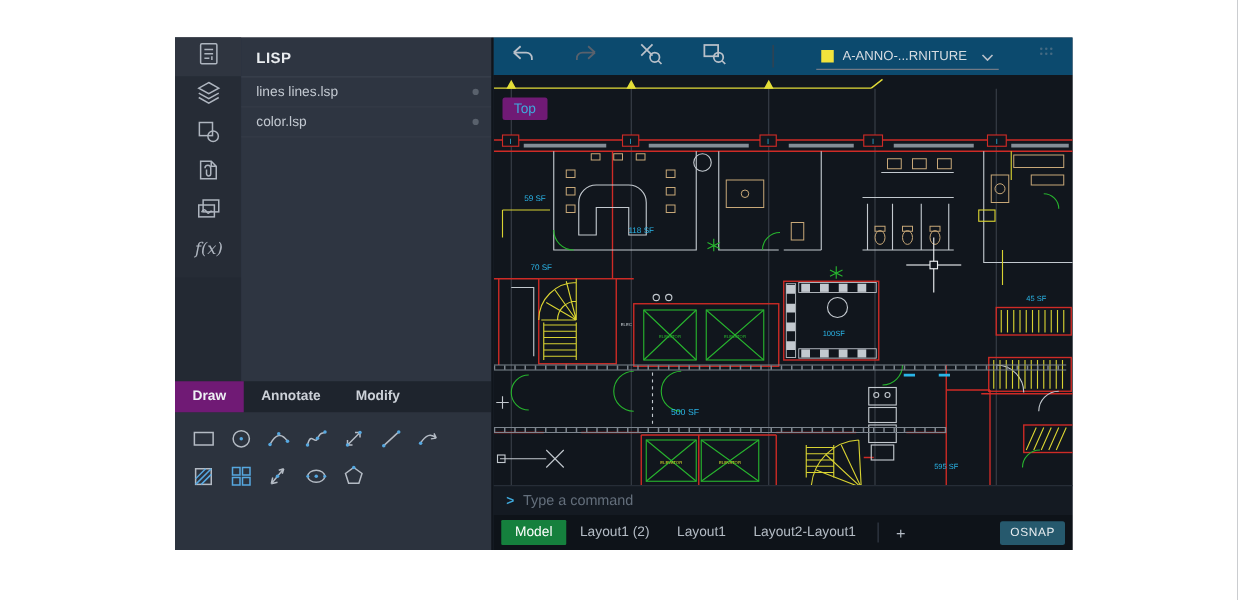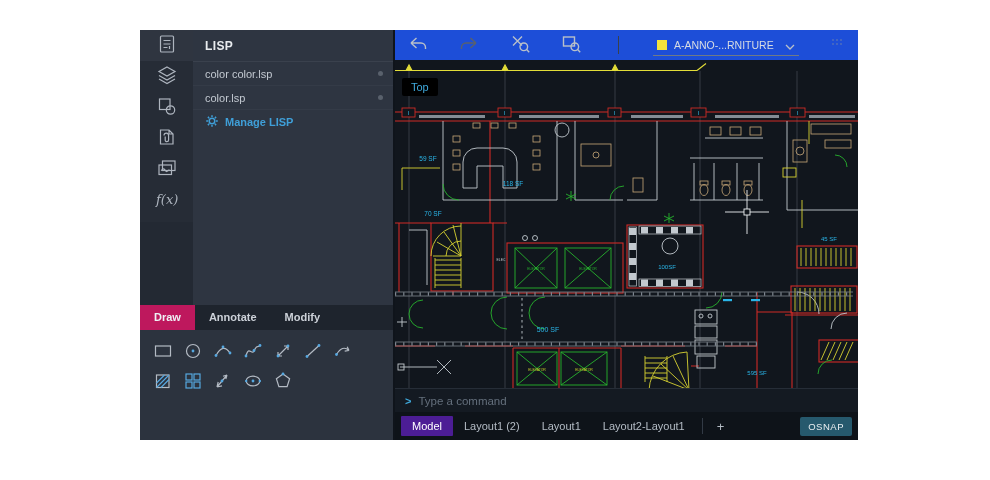--- a/index.html
+++ b/index.html
@@ -23,55 +23,55 @@
   .lisp-item { height: 24px; display: flex; align-items: center; padding: 0 10px 0 12px;
     color: #c3c9d1; font-size: 11px; border-bottom: 1px solid #343b47; cursor: pointer; }
   .lisp-item .dot { margin-left: auto; width: 5px; height: 5px; border-radius: 50%; background: #59616c; }
   .manage-row { height: 24px; display: flex; align-items: center; gap: 6px; padding-left: 12px;
     color: #3f9fd8; font-size: 11px; font-weight: bold; cursor: pointer; }
   .manage-row svg { stroke: #3f9fd8; fill: none; stroke-width: 1.5; }
 
   .ribbon-tabs { height: 25px; background: #1e242d; display: flex; }
   .ribbon-tab { padding: 0 14px; line-height: 25px; font-size: 11px; font-weight: bold;
     color: #ccd1d8; cursor: pointer; }
-  .ribbon-tab.active { background: #be185d; color: #eef1f4; }
+  .ribbon-tab.active { background: #701a75; color: #eef1f4; }
   .tools { flex: 1; background: #2c333e; padding: 8px 0 0 8px; }
   .tool-row { display: flex; }
   .tool-btn { width: 30px; height: 30px; display: flex; align-items: center; justify-content: center; cursor: pointer; }
   .ti { stroke: #b4bbc4; fill: none; stroke-width: 1.2; }
   .ti .bd { fill: #56a8e0; stroke: none; }
   .ti .blue { stroke: #56a8e0; }
 
   
   .right-col { width: 465px; display: flex; flex-direction: column; border-left: 2px solid #0f141b; }
-  .canvas-toolbar { height: 30px; background: #1d4ed8; display: flex; align-items: center; padding: 0 8px 0 10px; gap: 26px; }
+  .canvas-toolbar { height: 30px; background: #0c4a6e; display: flex; align-items: center; padding: 0 8px 0 10px; gap: 26px; }
   .tb-btn { width: 26px; height: 24px; display: flex; align-items: center; justify-content: center; cursor: pointer; }
   .tb-btn svg { stroke: #b9c0c9; fill: none; stroke-width: 1.4; }
   .tb-btn.disabled svg { stroke: #59616c; }
   .tb-divider { width: 1px; height: 18px; background: #39414c; margin: 0 8px; }
   .layer-dd { display: flex; align-items: center; gap: 7px; width: 150px; height: 22px;
     border-bottom: 1px solid #707a86; padding: 0 4px; cursor: pointer; }
   .layer-swatch { width: 10px; height: 10px; background: #f2e33c; }
   .layer-name { color: #d7dce2; font-size: 10.5px; flex: 1; white-space: nowrap; overflow: hidden; }
   .layer-dd svg { stroke: #b9c0c9; fill: none; stroke-width: 1.3; }
   .tb-more { margin-left: auto; opacity: .45; }
 
   .viewport { position: relative; height: 328px; background: #11161d; overflow: hidden; cursor: crosshair; }
   .viewport svg.plan { position: absolute; left: 0; top: 0; }
-  .view-badge { position: absolute; left: 7px; top: 18px; background: #000000; color: #3fa9dc;
+  .view-badge { position: absolute; left: 7px; top: 18px; background: #701a75; color: #3fa9dc;
     font-size: 11px; padding: 3px 9px; border-radius: 2px; cursor: pointer; }
 
   .command-bar { height: 24px; background: #141a22; border-top: 1px solid #262d37;
     display: flex; align-items: center; gap: 7px; padding-left: 10px; cursor: text; }
   .cmd-prompt { color: #3fa9dc; font-size: 11px; font-weight: bold; }
   .cmd-placeholder { color: #646f7c; font-size: 11.5px; }
 
   .layout-bar { height: 28px; background: #0e1319; display: flex; align-items: center; padding-left: 6px; }
   .layout-tab { padding: 0 11px; height: 20px; line-height: 20px; font-size: 11px; color: #b4bcc5; cursor: pointer; }
-  .layout-tab.active { background: #4c1d95; color: #ffffff; border-radius: 1px; }
+  .layout-tab.active { background: #15803d; color: #ffffff; border-radius: 1px; }
   .lt-divider { width: 1px; height: 16px; background: #323a45; margin: 0 6px; }
   .add-tab { color: #b4bcc5; font-size: 13px; padding: 0 8px; cursor: pointer; }
   .osnap-btn { margin-left: auto; margin-right: 6px; background: #26596d; color: #e9eef1;
     font-size: 9.5px; font-weight: normal; letter-spacing: .5px; padding: 4px 8px; border-radius: 2px;
     border: none; cursor: pointer; font-family: "Liberation Sans", sans-serif; }
 </style>
 </head>
 <body>
 
 <div class="app">
@@ -113,33 +113,26 @@
           <span><svg width="30" height="22" viewBox="0 0 30 22">
                 <text x="4" y="16" font-size="13" font-style="italic" fill="#aeb5bf" stroke="none" font-family="DejaVu Serif, serif">f(x)</text>
               </svg></span>
         </div>
         <div class="rail-spacer"></div>
       </div>
 
       <div class="panel">
         <div class="panel-header">LISP</div>
         <div class="lisp-item">
-          <span>color color.lsp</span>
+          <span>lines lines.lsp</span>
           <span class="dot"></span>
         </div>
         <div class="lisp-item">
           <span>color.lsp</span>
           <span class="dot"></span>
-        </div>
-        <div class="manage-row">
-          <span><svg width="14" height="14" viewBox="0 0 14 14">
-                <circle cx="7" cy="7" r="2.8"></circle>
-                <path d="M7,1.2 V3 M7,11 V12.8 M1.2,7 H3 M11,7 H12.8 M2.9,2.9 l1.2,1.2 M9.9,9.9 l1.2,1.2 M11.1,2.9 l-1.2,1.2 M4.1,9.9 l-1.2,1.2"></path>
-              </svg></span>
-          <span>Manage LISP</span>
         </div>
       </div>
     </div>
 
     <div class="ribbon-tabs">
       <div class="ribbon-tab active">Draw</div>
       <div class="ribbon-tab">Annotate</div>
       <div class="ribbon-tab">Modify</div>
     </div>
 

